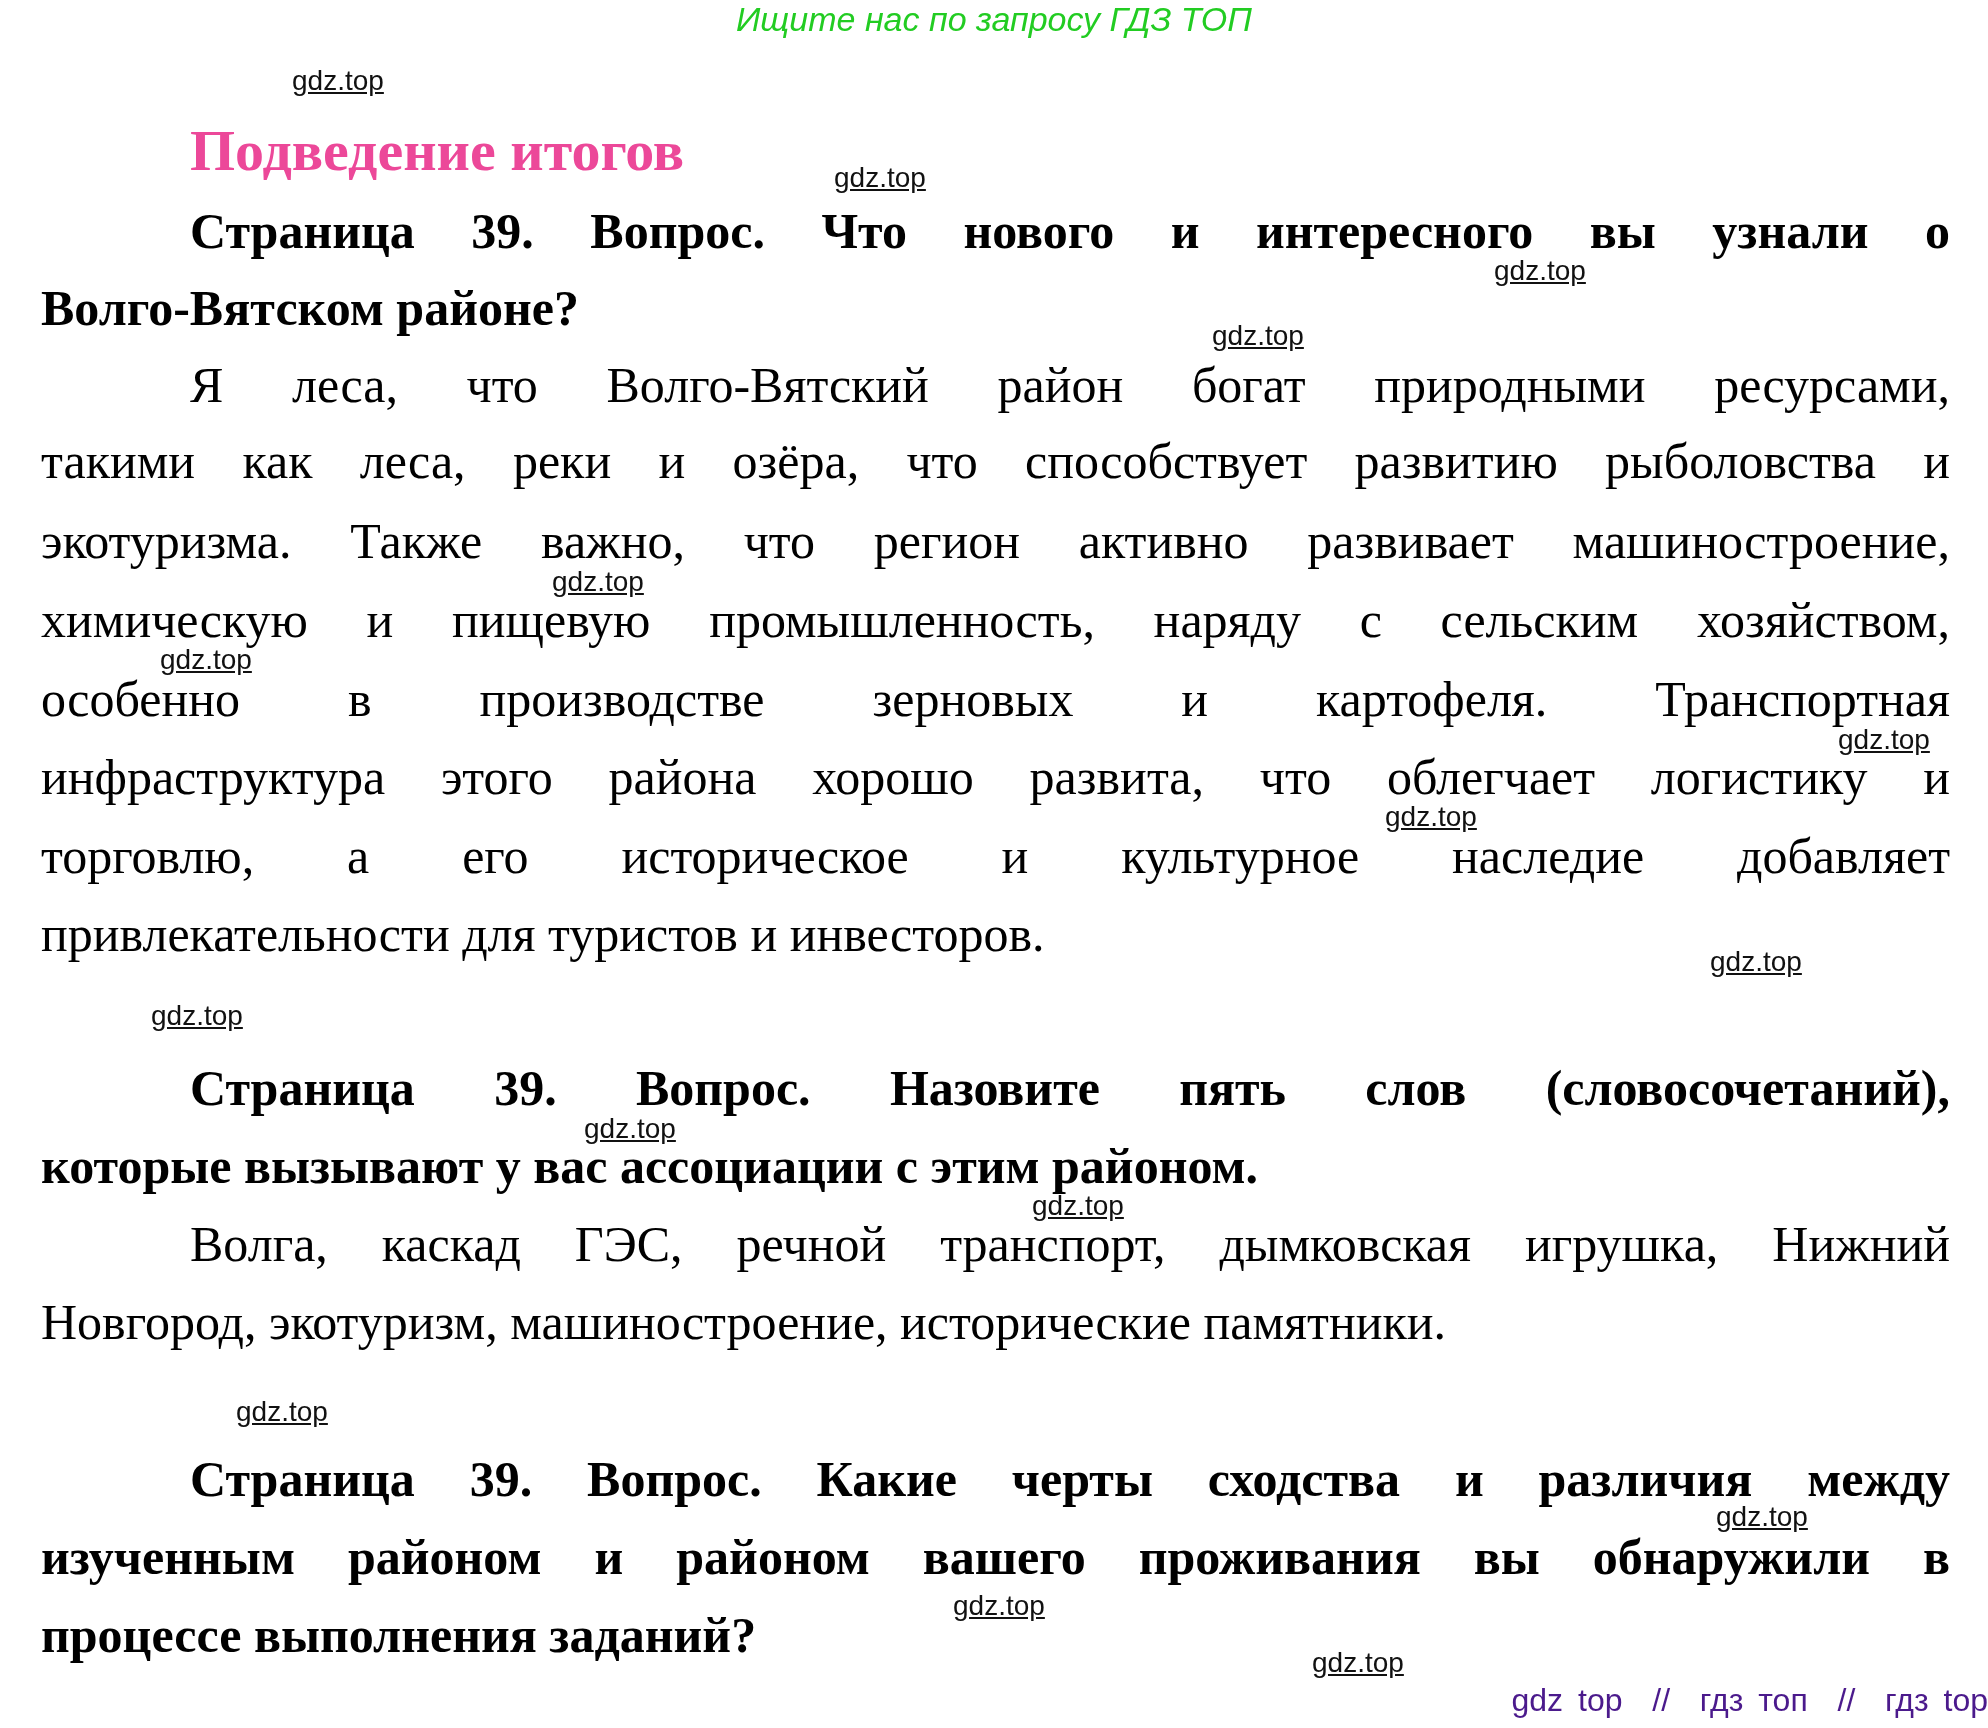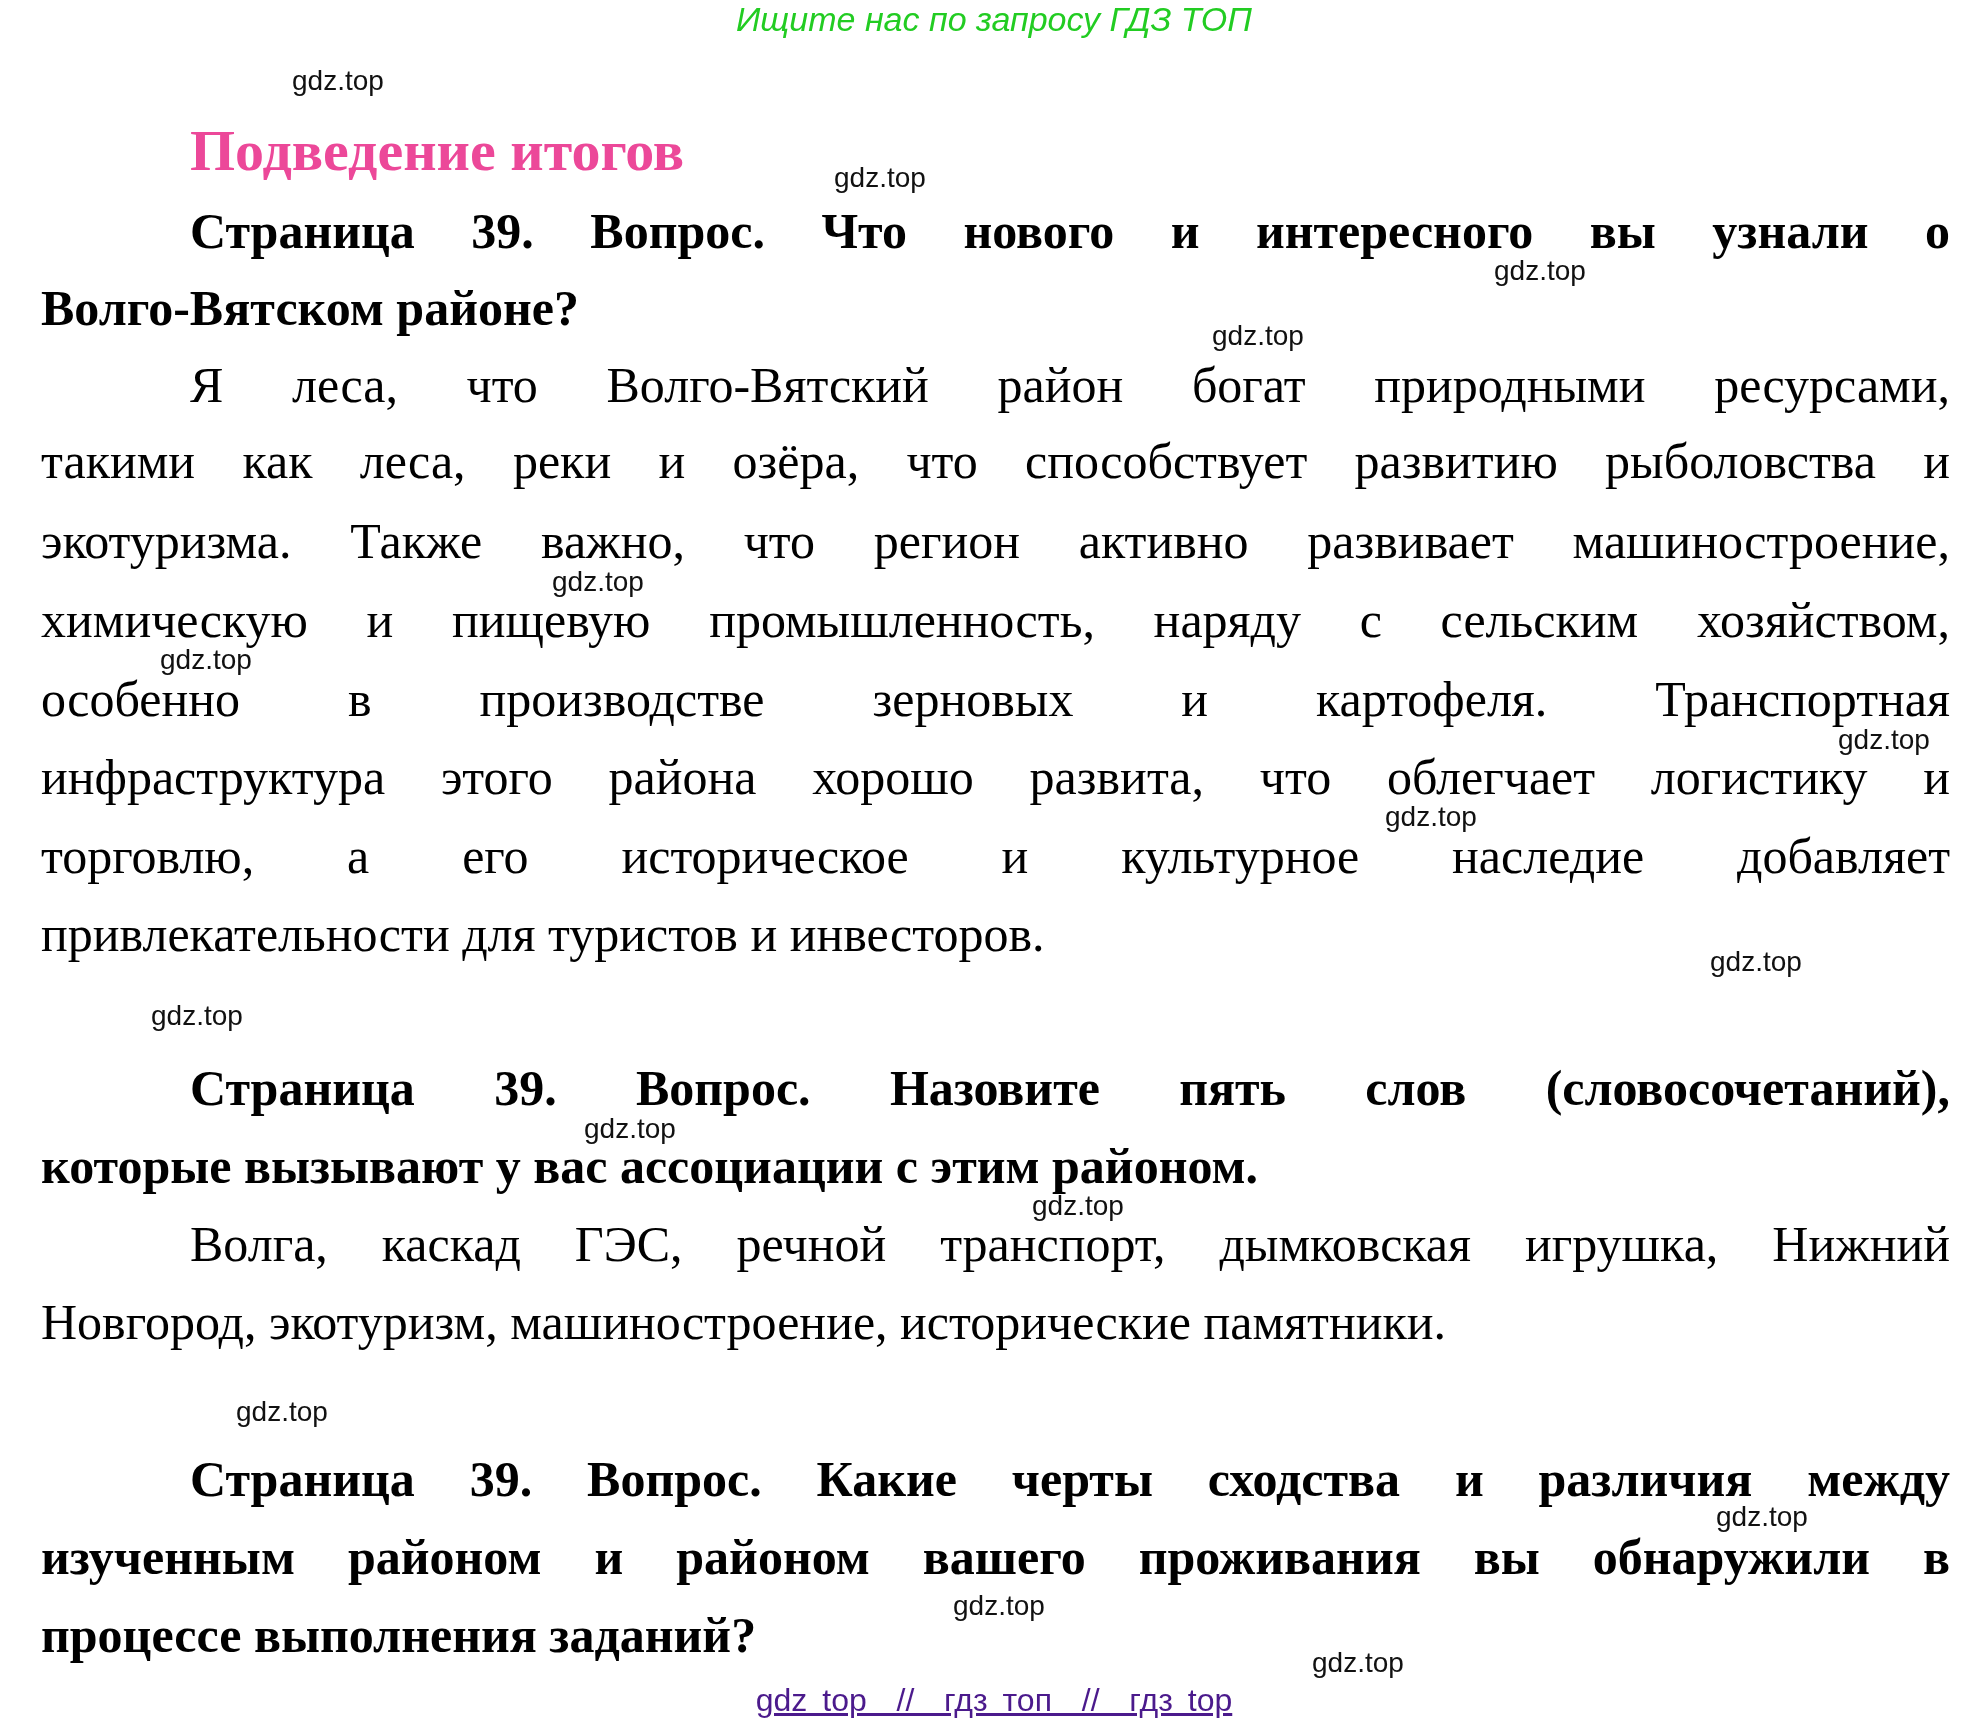--- a/index.html
+++ b/index.html
@@ -1,29 +1,29 @@
 <!DOCTYPE html>
 <html><head>
 <meta charset="utf-8">
 <style>
   html, body { margin:0; padding:0; background:#ffffff; }
   body { width:1988px; height:1728px; position:relative; overflow:hidden; }
   .banner { position:absolute; top:0; left:0; width:1988px; text-align:center;
     font-family:"Liberation Sans", sans-serif; font-size:34px; color:#22cc22; line-height:38px;font-style:italic; }
-  .wm { position:absolute; font-family:"Liberation Sans", sans-serif; font-size:28px; color:#111; line-height:30px; transform:translateY(-50%); }
+  .wm { position:absolute; font-family:"Liberation Sans", sans-serif; font-size:28px; color:#111; line-height:30px; transform:translateY(-50%);text-decoration:underline; }
   .line { position:absolute; left:41px; width:1909px; font-family:Liberation Serif, serif;
     font-size:50px; line-height:60px; color:#000; transform:translateY(-50%);
     text-align:justify; text-align-last:justify; white-space:nowrap; }
   .line.last { text-align-last:left; }
   .line.ind { left:190px; width:1760px; }
   .b { font-weight:bold; }
   .heading { position:absolute; left:190px; font-family:"Liberation Serif", serif; font-weight:bold;
     font-size:58px; line-height:60px; transform:translateY(-50%); color:#ec4899; }
-  .footer { position:absolute; left:0; width:1988px; top:1700px; text-align:center;
-    font-family:"Liberation Sans", sans-serif; font-size:32px; color:#4b1a8c; line-height:36px; transform:translateY(-50%); word-spacing:6px;text-decoration:underline; }
+  .footer { position:absolute; left:0; width:1988px; top:1700px; text-align:right;
+    font-family:"Liberation Sans", sans-serif; font-size:32px; color:#4b1a8c; line-height:36px; transform:translateY(-50%); word-spacing:6px; }
 </style>
 </head>
 <body>
 
 <div class="banner">Ищите нас по запросу ГДЗ ТОП</div>
 
 <div class="wm" style="left:292px;top:81px">gdz.top</div>
 <div class="wm" style="left:834px;top:178px">gdz.top</div>
 <div class="wm" style="left:1494px;top:271px">gdz.top</div>
 <div class="wm" style="left:1212px;top:336px">gdz.top</div>

